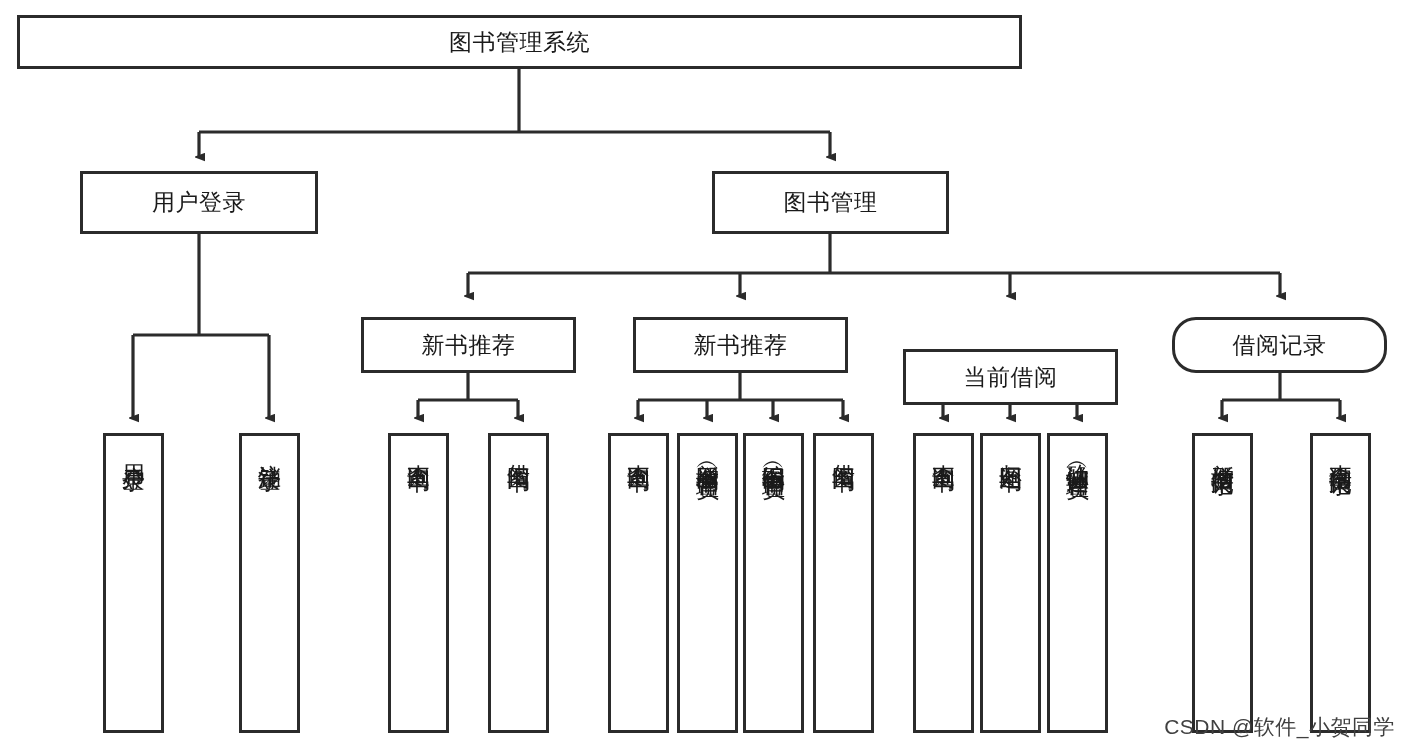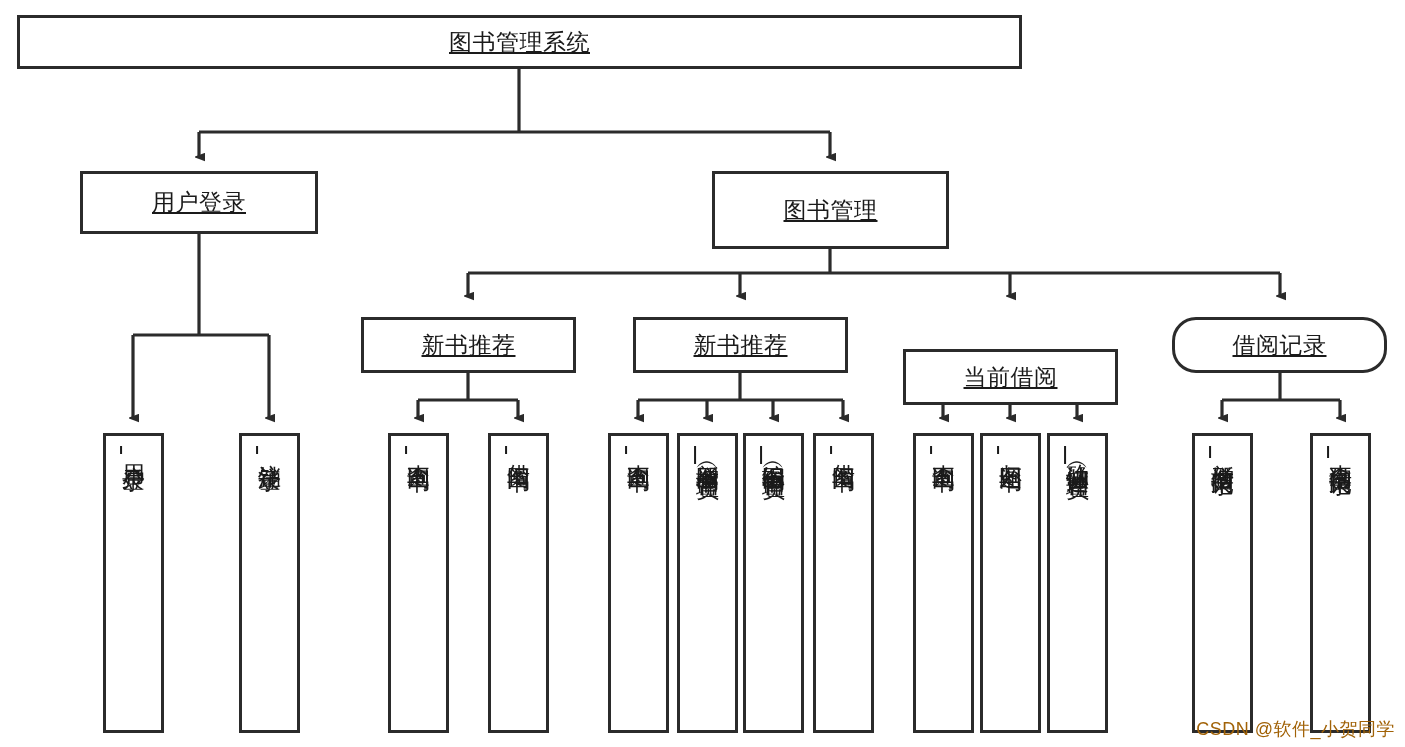--- a/index.html
+++ b/index.html
@@ -35,21 +35,20 @@
     align-items: center;
     justify-content: center;
     color: #1a1a1a;
   }
   .node-label {
     font-size: 23px;
     line-height: 1.25;
     letter-spacing: 0.5px;
     white-space: nowrap;
     text-align: center;
-    text-decoration: underline;
   }
   .node.horizontal .node-label {
     writing-mode: horizontal-tb;
   }
   .node.vertical {
     align-items: flex-start;
     padding-top: 10px;
   }
   .node.vertical .node-label {
     writing-mode: vertical-rl;
@@ -57,22 +56,22 @@
     font-size: 23px;
     line-height: 1.18;
     letter-spacing: 2px;
     white-space: normal;
     max-height: 280px;
   }
   #watermark {
     position: absolute;
     right: 10px;
     bottom: 6px;
-    font-size: 18px;
-    color: #a16207;
+    font-size: 21px;
+    color: #404040;
     letter-spacing: 0.5px;
     white-space: nowrap;
   }
 </style>
 </head>
 <body>
 
 <div id="diagram-root">
 
   <svg id="edges-layer" viewBox="0 0 1405 747" width="1405" height="747" xmlns="http://www.w3.org/2000/svg">
@@ -125,21 +124,21 @@
     </g>
   </svg>
 
   <div class="node horizontal" style="left:17px; top:15px; width:1005px; height:54px;">
     <span class="node-label">图书管理系统</span>
   </div>
 
   <div class="node horizontal" style="left:80px; top:171px; width:238px; height:63px;">
     <span class="node-label">用户登录</span>
   </div>
-  <div class="node horizontal" style="left:712px; top:171px; width:237px; height:78px;">
+  <div class="node horizontal" style="left:712px; top:171px; width:237px; height:63px;">
     <span class="node-label">图书管理</span>
   </div>
 
   <div class="node horizontal" style="left:361px; top:317px; width:215px; height:56px;">
     <span class="node-label">新书推荐</span>
   </div>
   <div class="node horizontal" style="left:633px; top:317px; width:215px; height:56px;">
     <span class="node-label">新书推荐</span>
   </div>
   <div class="node horizontal" style="left:903px; top:317px; width:215px; height:56px;margin-top:32px;">

